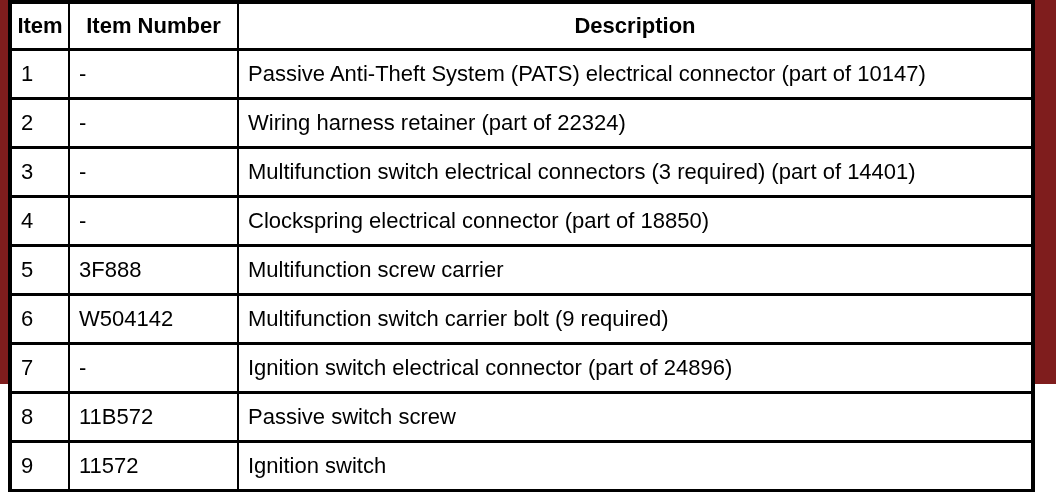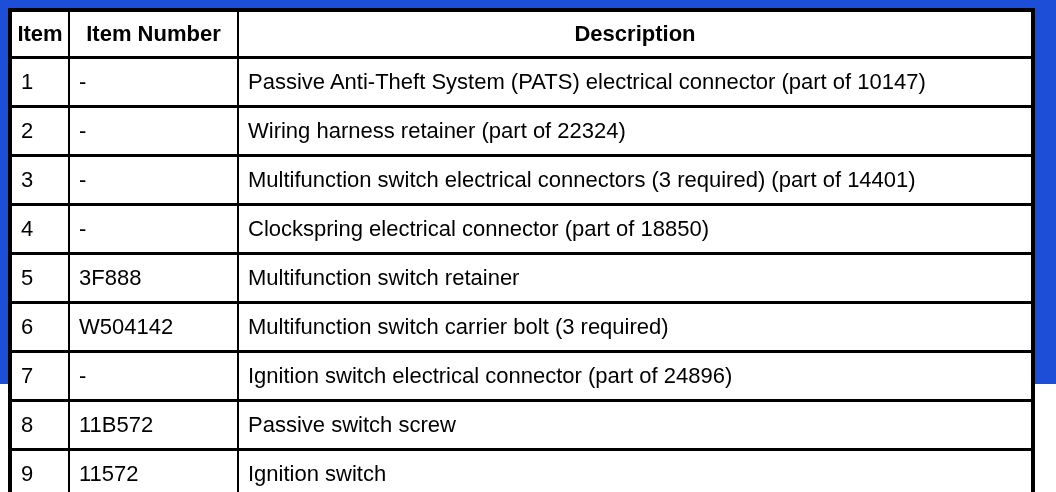--- a/index.html
+++ b/index.html
@@ -7,23 +7,23 @@
     padding: 0;
     background: #ffffff;
     width: 1056px;
     height: 492px;
     font-family: "Liberation Sans", sans-serif;
     color: #000000;
   }
   .page {
     width: 1056px;
     height: 384px;
-    background: #1d4ed8;
+    background: #7f1d1d;
     box-sizing: border-box;
-    padding: 8px 0 0 8px;
+    padding: 0 0 0 8px;
   }
   table.parts-table {
     border-collapse: collapse;
     width: 1027px;
     table-layout: fixed;
     background: #ffffff;
   }
   table.parts-table, table.parts-table th, table.parts-table td {
     border-style: solid;
     border-color: #000000;
@@ -91,26 +91,26 @@
         <td>Multifunction switch electrical connectors (3 required) (part of 14401)</td>
       </tr>
       <tr>
         <td>4</td>
         <td>-</td>
         <td>Clockspring electrical connector (part of 18850)</td>
       </tr>
       <tr>
         <td>5</td>
         <td>3F888</td>
-        <td>Multifunction switch retainer</td>
+        <td>Multifunction screw carrier</td>
       </tr>
       <tr>
         <td>6</td>
         <td>W504142</td>
-        <td>Multifunction switch carrier bolt (3 required)</td>
+        <td>Multifunction switch carrier bolt (9 required)</td>
       </tr>
       <tr>
         <td>7</td>
         <td>-</td>
         <td>Ignition switch electrical connector (part of 24896)</td>
       </tr>
       <tr>
         <td>8</td>
         <td>11B572</td>
         <td>Passive switch screw</td>

